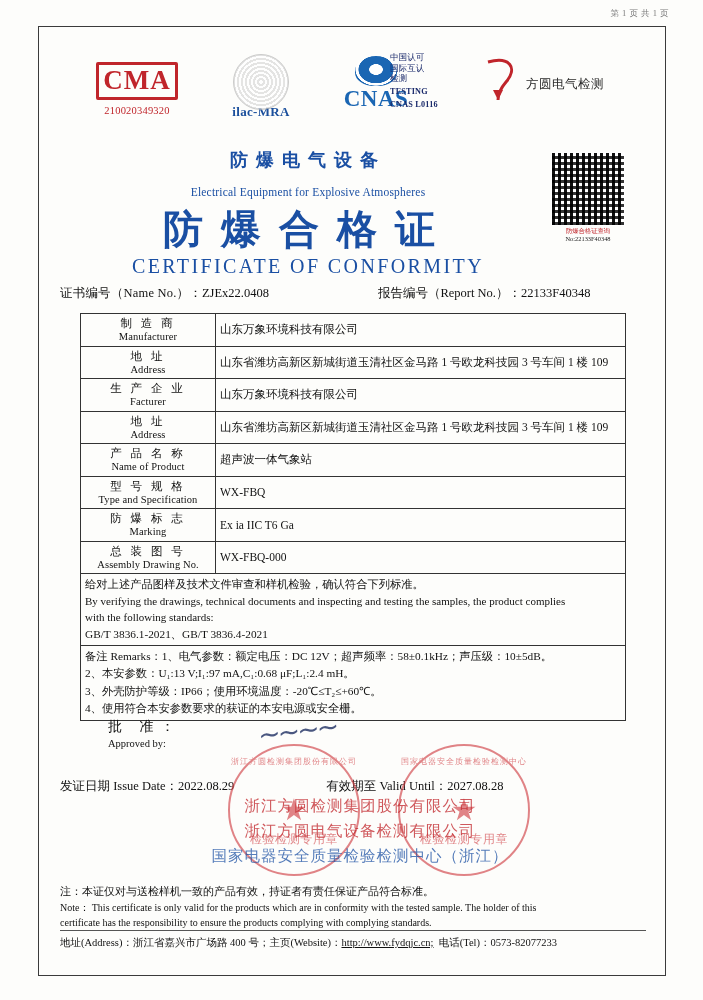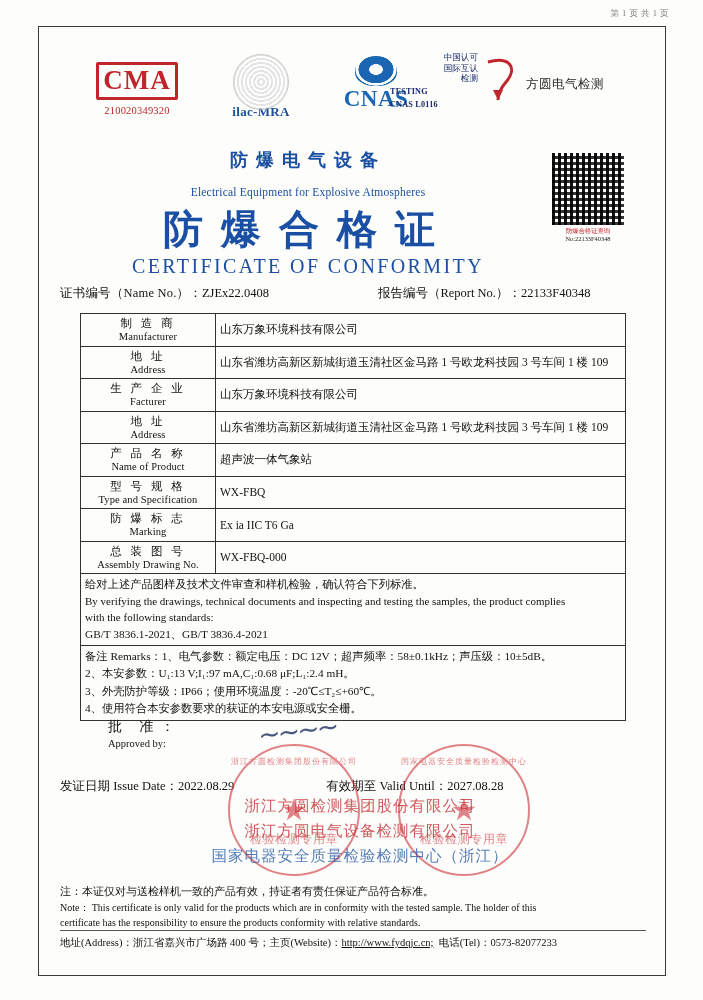--- a/index.html
+++ b/index.html
@@ -122,21 +122,20 @@
     position: absolute;
     left: 352px;
     top: 6px;
     width: 88px;
     color: #1a2a6b;
     font-size: 8.2px;
     line-height: 1.25;
   }
   .cnas-right .cn {
     font-size: 8.6px;
-    text-align: right;
   }
   .cnas-right .en {
     margin-top: 3px;
     font-weight: bold;
     font-size: 8.2px;
     letter-spacing: 0.2px;
   }
   .fangyuan {
     position: absolute;
     left: 440px;
@@ -570,21 +569,21 @@
 
   <div class="redtext">
     <div>浙江方圆检测集团股份有限公司</div>
     <div>浙江方圆电气设备检测有限公司</div>
     <div class="l3">国家电器安全质量检验检测中心（浙江）</div>
   </div>
 
   <div class="notes">
     <div class="cn">注：本证仅对与送检样机一致的产品有效，持证者有责任保证产品符合标准。</div>
     <div class="en">Note： This certificate is only valid for the products which are in conformity with the tested sample. The holder of this</div>
-    <div class="en">certificate has the responsibility to ensure the products conformity with relative standards.</div>
+    <div class="en">certificate has the responsibility to ensure the products complying with complying standards.</div>
   </div>
 
   <div class="footer-sep"></div>
 
   <div class="footer">
     <span>地址(Address)：</span><span>浙江省嘉兴市广场路 400 号；</span><span>主页(Website)：</span><span class="lu">http://www.fydqjc.cn;</span>&nbsp;&nbsp;<span>电话(Tel)：</span><span>0573-82077233</span>
   </div>
 
 </div>
 

